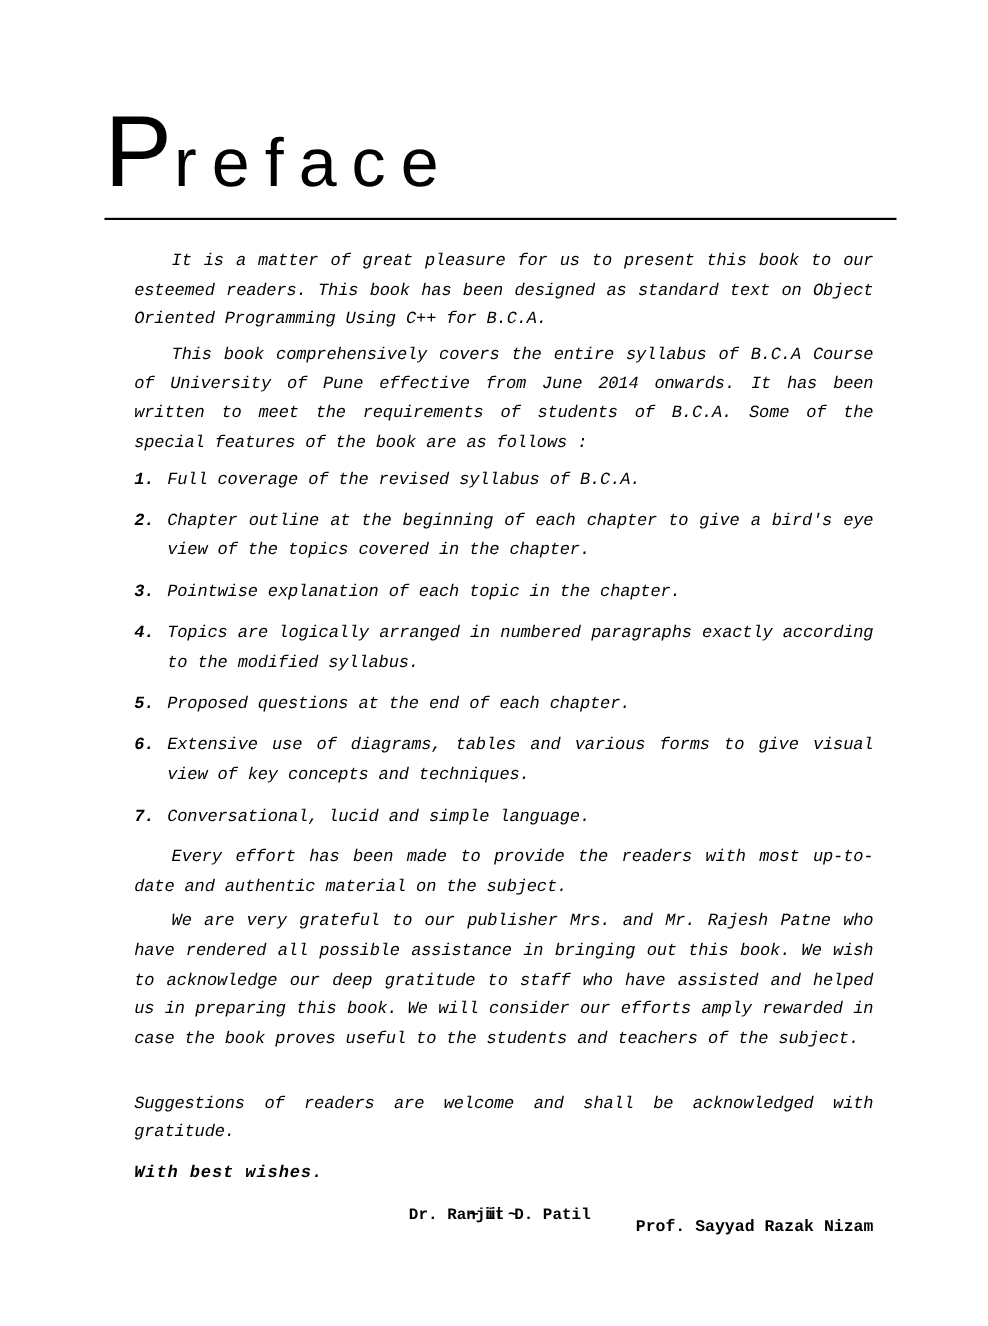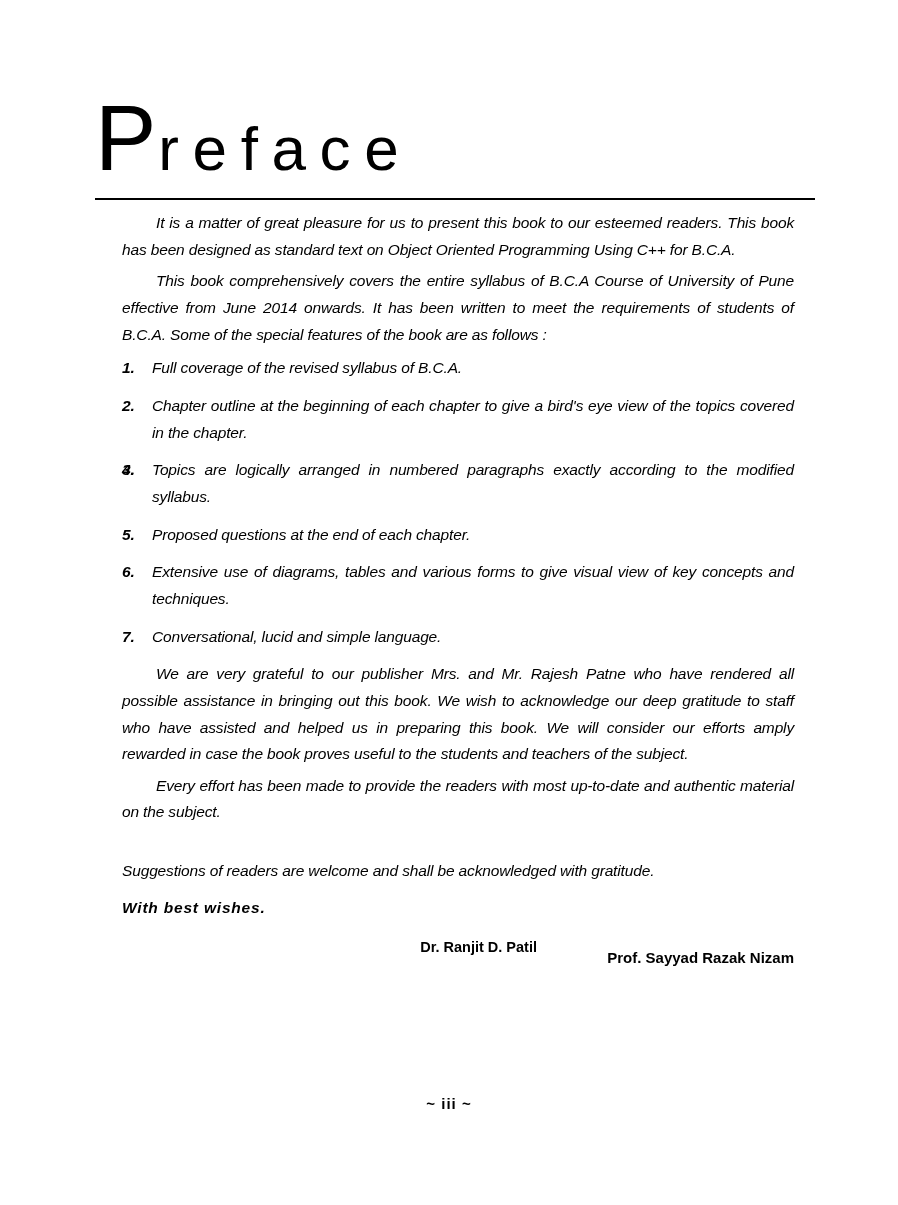--- a/index.html
+++ b/index.html
@@ -48,22 +48,23 @@
     position: absolute;
     left: 95px;
     top: 198px;
     width: 720px;
     height: 2px;
     background: #000000;
   }
   .content {
     position: absolute;
     left: 122px;
-    top: 210px;
+    top: 224px;
     width: 672px;
+    font-family: Liberation Mono, monospace;
   }
   p.para {
     margin: 0 0 5px 0;
     font-style: italic;
     font-size: 15.5px;
     line-height: 1.72;
     text-align: justify;
     text-indent: 34px;
     letter-spacing: -0.15px;
   }
@@ -142,29 +143,29 @@
   <div class="title-rule"></div>
 
   <div class="content">
 
     <p class="para">It is a matter of great pleasure for us to present this book to our esteemed readers. This book has been designed as standard text on Object Oriented Programming Using C++ for B.C.A.</p>
     <p class="para">This book comprehensively covers the entire syllabus of B.C.A Course of University of Pune effective from June 2014 onwards. It has been written to meet the requirements of students of B.C.A. Some of the special features of the book are as follows :</p>
 
     <ol class="features">
       <li><span class="num">1.</span><span>Full coverage of the revised syllabus of B.C.A.</span></li>
       <li><span class="num">2.</span><span>Chapter outline at the beginning of each chapter to give a bird's eye view of the topics covered in the chapter.</span></li>
-      <li><span class="num">3.</span></li>
+      <li><span class="num">3.</span><span>Pointwise explanation of each topic in the chapter.</span></li>
       <li><span class="num">4.</span><span>Topics are logically arranged in numbered paragraphs exactly according to the modified syllabus.</span></li>
       <li><span class="num">5.</span><span>Proposed questions at the end of each chapter.</span></li>
       <li><span class="num">6.</span><span>Extensive use of diagrams, tables and various forms to give visual view of key concepts and techniques.</span></li>
       <li><span class="num">7.</span><span>Conversational, lucid and simple language.</span></li>
     </ol>
 
+    <p class="para">Every effort has been made to provide the readers with most up-to-date and authentic material on the subject.</p>
     <p class="para">We are very grateful to our publisher Mrs. and Mr. Rajesh Patne who have rendered all possible assistance in bringing out this book. We wish to acknowledge our deep gratitude to staff who have assisted and helped us in preparing this book. We will consider our efforts amply rewarded in case the book proves useful to the students and teachers of the subject.</p>
-    <p class="para">Every effort has been made to provide the readers with most up-to-date and authentic material on the subject.</p>
     <p class="para no-indent">Suggestions of readers are welcome and shall be acknowledged with gratitude.</p>
 
     <div class="wishes">With best wishes.</div>
 
     <div class="signers">
       <div class="sign-row">
         <div class="sign-left">Dr. Ranjit D. Patil</div>
         <div class="sign-right">Prof. Sayyad Razak Nizam</div>
       </div>
     </div>

